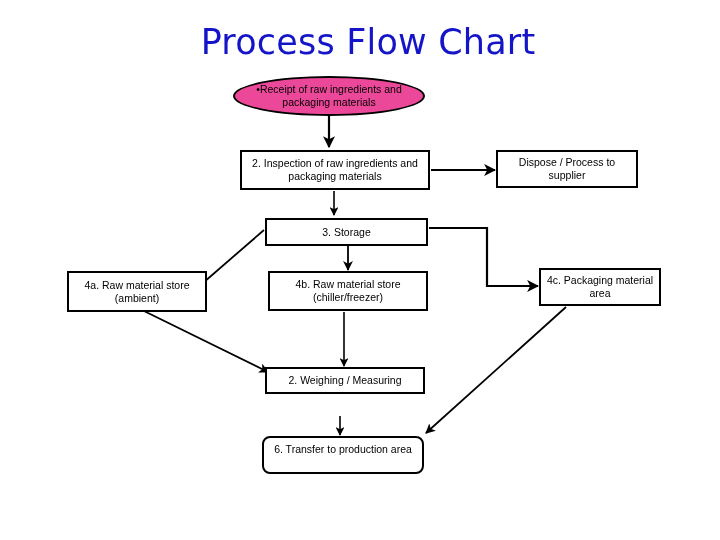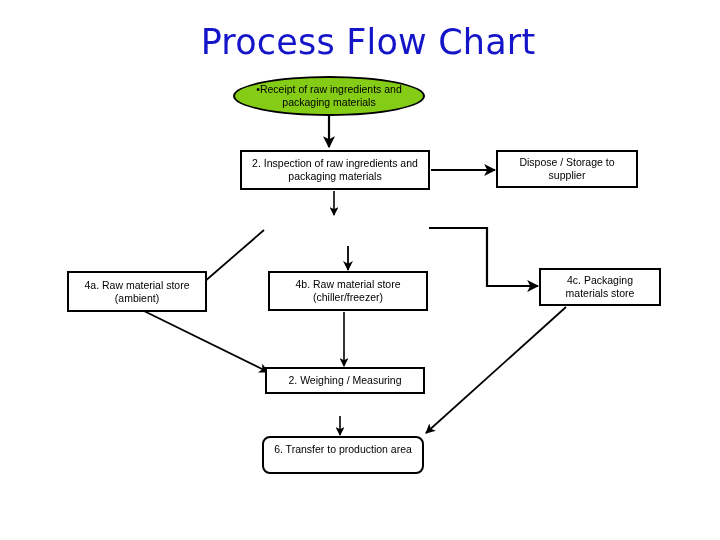--- a/index.html
+++ b/index.html
@@ -46,21 +46,21 @@
   .node.top-text {
     align-items: flex-start;
     padding-top: 5px;
     border-radius: 8px;
   }
   .ellipse {
     position: absolute;
     box-sizing: border-box;
     border: 2px solid #000000;
     border-radius: 50%;
-    background: #84cc16;
+    background: #ec4899;
     color: #000000;
     font-size: 10.5px;
     line-height: 13px;
     text-align: center;
     display: flex;
     align-items: center;
     justify-content: center;
     padding: 0 16px;
   }
   .node span, .ellipse span { display: block; width: 100%; }
@@ -102,34 +102,37 @@
 
   <div class="ellipse" style="left:233px; top:76px; width:192px; height:40px;">
     <span>•Receipt of raw ingredients and packaging materials</span>
   </div>
 
   <div class="node" style="left:240px; top:150px; width:190px; height:40px;">
     <span>2. Inspection of raw ingredients and packaging materials</span>
   </div>
 
   <div class="node" style="left:496px; top:150px; width:142px; height:38px;">
-    <span>Dispose / Storage to supplier</span>
+    <span>Dispose / Process to supplier</span>
   </div>
 
+  <div class="node" style="left:265px; top:218px; width:163px; height:28px;">
+    <span>3. Storage</span>
+  </div>
 
   <div class="node" style="left:67px; top:271px; width:140px; height:41px;">
     <span>4a. Raw material store (ambient)</span>
   </div>
 
   <div class="node" style="left:268px; top:271px; width:160px; height:40px;">
     <span>4b. Raw material store (chiller/freezer)</span>
   </div>
 
   <div class="node" style="left:539px; top:268px; width:122px; height:38px;">
-    <span>4c. Packaging materials store</span>
+    <span>4c. Packaging material area</span>
   </div>
 
   <div class="node" style="left:265px; top:367px; width:160px; height:27px;">
     <span>2. Weighing / Measuring</span>
   </div>
 
   <div class="node top-text" style="left:262px; top:436px; width:162px; height:38px;">
     <span>6. Transfer to production area</span>
   </div>
 

